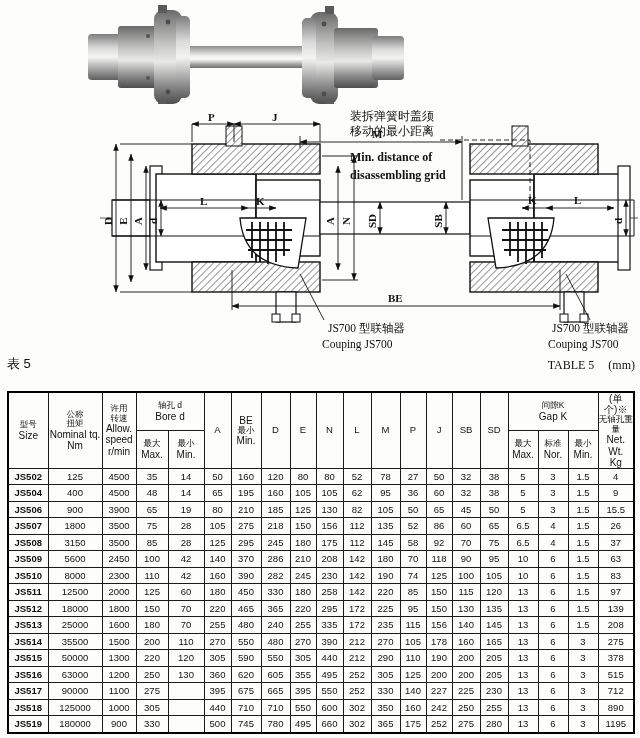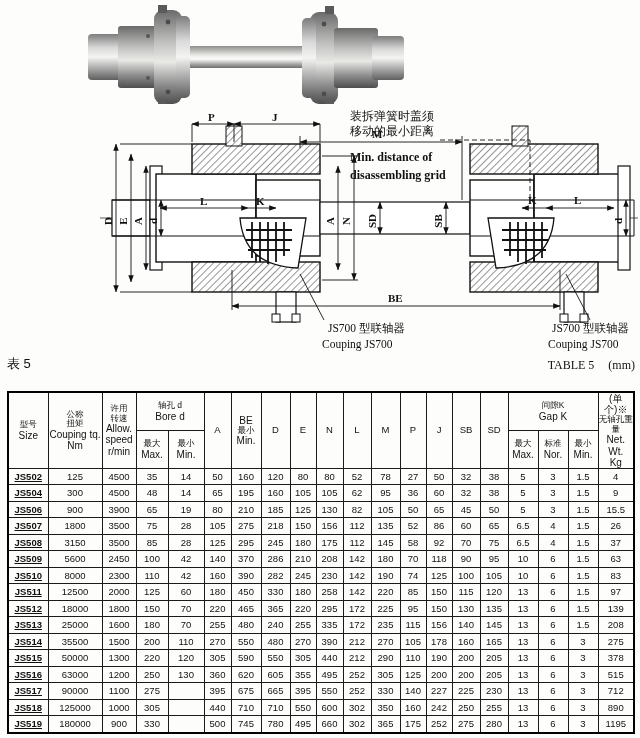--- a/index.html
+++ b/index.html
@@ -11,21 +11,21 @@
   .t-cn{font-size:13px;}
   .t-en{font-family:"Liberation Serif",serif;font-size:12px;}
   .t-en .unit{margin-left:14px;}
   table.spec{border-collapse:collapse;table-layout:fixed;width:628px;margin-left:7px;border:2px solid #000;}
   table.spec th,table.spec td{border:1px solid #1a1a1a;text-align:center;vertical-align:middle;padding:0;overflow:hidden;}
   thead th{font-weight:normal;line-height:1.12;}
   thead .cn{font-size:8.5px;}
   thead .en{font-size:10px;}
   thead .sym{font-size:9.5px;}
   tbody td{font-size:9.5px;height:15.5px;line-height:1;}
-  tbody td:first-child{font-weight:bold;text-decoration:underline;}
+  tbody td:first-child{font-weight:bold;}
   .footnote{font-size:11.5px;margin:5px 0 8px 7px;}
   svg text{font-family:"Liberation Serif",serif;}
   .dim{font-size:11px;font-weight:bold;}
   .ann-cn{font-size:12px;font-family:"Liberation Sans",sans-serif;}
   .ann-en{font-size:12px;font-weight:bold;}
   .co{font-size:11.5px;}
 </style>
 </head>
 <body>
 
@@ -270,21 +270,21 @@
     </colgroup>
     <thead>
       <tr>
         <th rowspan="2">
           <div class="cn">型号</div>
             <div class="en">Size</div>
         </th>
         <th rowspan="2">
           <div class="cn">公称</div>
             <div class="cn">扭矩</div>
-          <div class="en">Couping tq.</div>
+          <div class="en">Nominal tq.</div>
             <div class="en">Nm</div>
         </th>
         <th rowspan="2">
           <div class="cn">许用</div>
             <div class="cn">转速</div>
           <div class="en">Allow.</div>
             <div class="en">speed</div>
           <div class="en">r/min</div>
         </th>
         <th colspan="2">
@@ -358,21 +358,21 @@
           <td>50</td>
           <td>32</td>
           <td>38</td>
           <td>5</td>
           <td>3</td>
           <td>1.5</td>
           <td>4</td>
         </tr>
         <tr>
           <td>JS504</td>
-          <td>300</td>
+          <td>400</td>
           <td>4500</td>
           <td>48</td>
           <td>14</td>
           <td>65</td>
           <td>195</td>
           <td>160</td>
           <td>105</td>
           <td>105</td>
           <td>62</td>
           <td>95</td>

